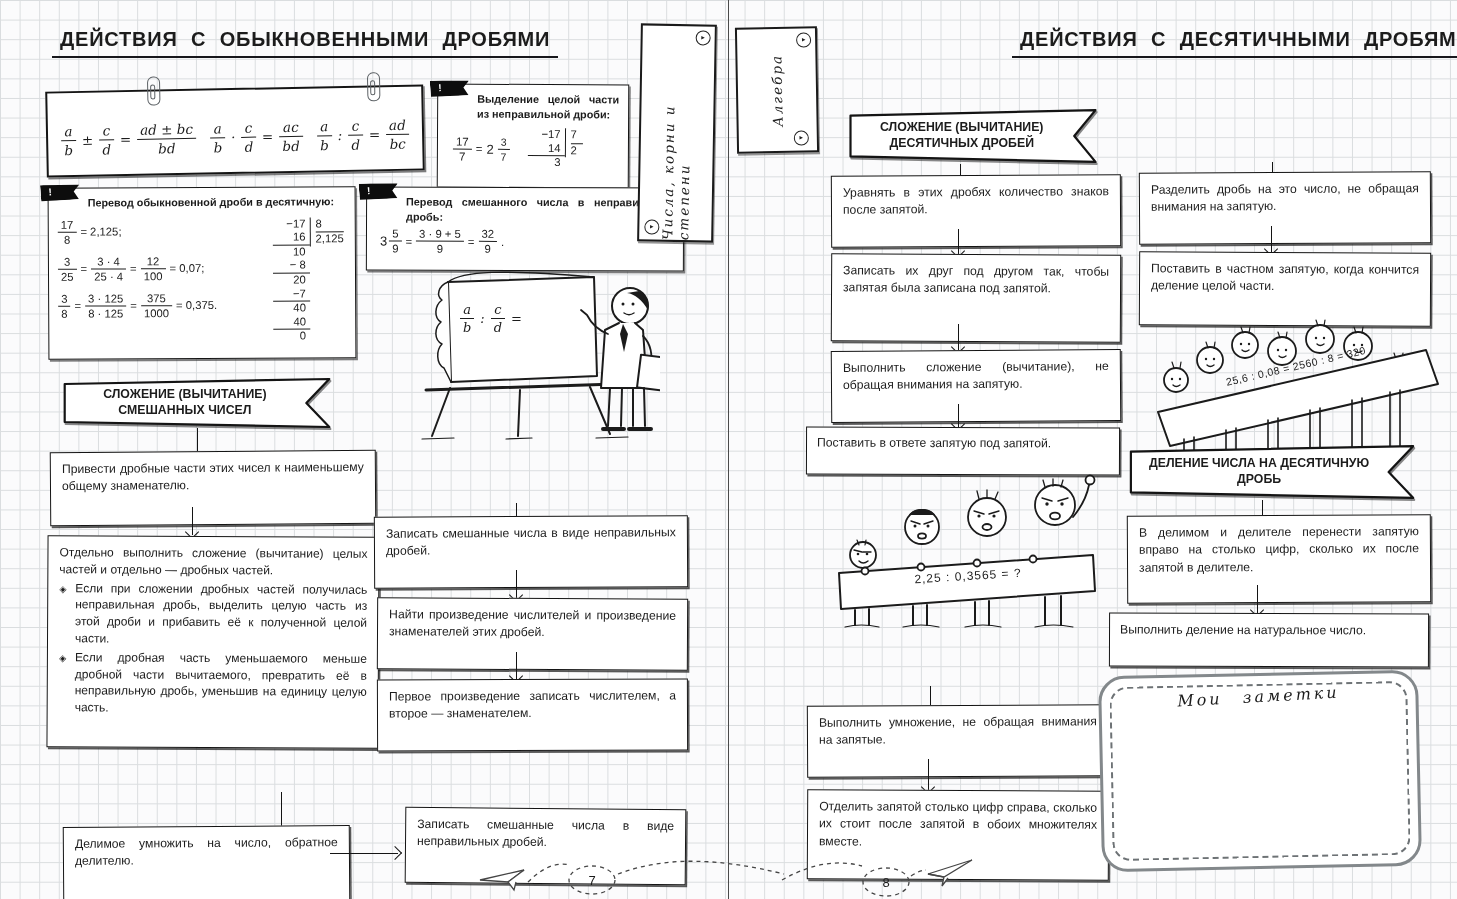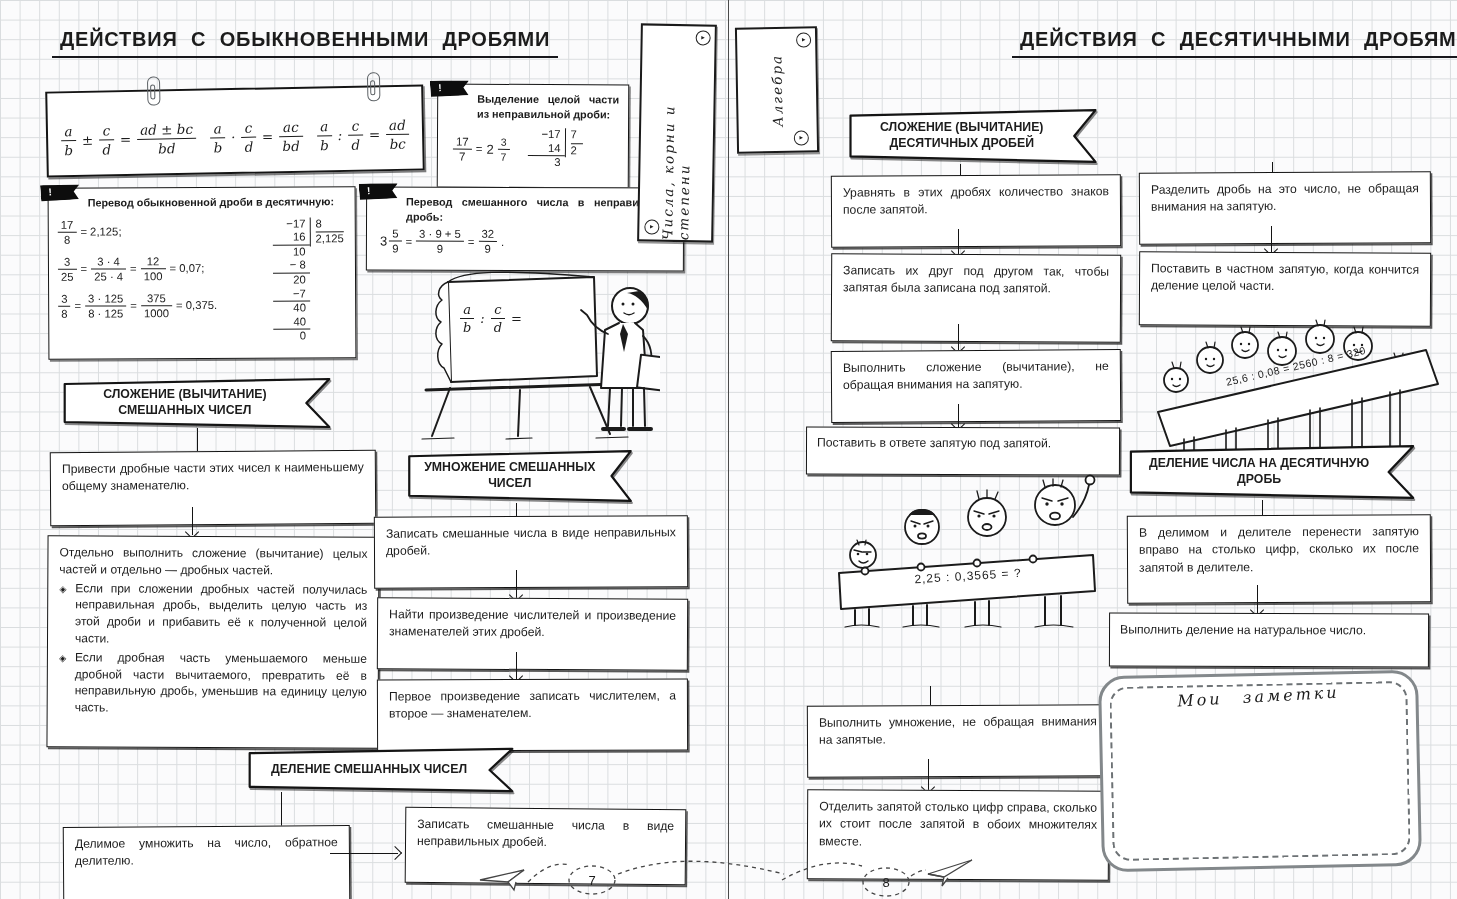--- a/index.html
+++ b/index.html
@@ -308,45 +308,33 @@
     <div class="brow">
       <span class="bl">◈</span>
       <span class="bt">Если при сложении дробных частей получилась неправильная дробь, выделить целую часть из этой дроби и прибавить её к полученной целой части.</span>
     </div>
     <div class="brow">
       <span class="bl">◈</span>
       <span class="bt">Если дробная часть уменьшаемого меньше дробной части вычитаемого, превратить её в неправильную дробь, уменьшив на единицу целую часть.</span>
     </div>
   </div>
 
-  <div class="flag" style="left:407px;top:449px;width:226px;height:54px;">
-    <svg viewBox="0 0 200 52" preserveAspectRatio="none">
-        <polygon points="2,7 198,2 181,26 198,50 2,45"></polygon>
-      </svg>
-    <div class="flag-text">УМНОЖЕНИЕ СМЕШАННЫХ ЧИСЕЛ</div>
-  </div>
   <div class="conn" style="left:516px;top:503px;height:13px;"></div>
   <div class="tbox" style="left:374px;top:516px;width:290px;height:54px;transform:rotate(-.3deg);">
     <span>Записать смешанные числа в виде неправильных дробей.</span>
   </div>
   <div class="varrow" style="left:516px;top:570px;height:28px;"></div>
   <div class="tbox" style="left:377px;top:598px;width:287px;height:54px;transform:rotate(.3deg);">
     <span>Найти произведение числителей и произведение знаменателей этих дробей.</span>
   </div>
   <div class="varrow" style="left:516px;top:652px;height:27px;"></div>
   <div class="tbox" style="left:377px;top:679px;width:287px;height:54px;transform:rotate(-.2deg);">
     <span>Первое произведение записать числителем, а второе — знаменателем.</span>
   </div>
 
-  <div class="flag" style="left:247px;top:747px;width:268px;height:46px;">
-    <svg viewBox="0 0 200 52" preserveAspectRatio="none">
-        <polygon points="2,7 198,2 181,26 198,50 2,45"></polygon>
-      </svg>
-    <div class="flag-text">ДЕЛЕНИЕ  СМЕШАННЫХ  ЧИСЕЛ</div>
-  </div>
   <div class="conn" style="left:281px;top:792px;height:34px;"></div>
   <div class="tbox" style="left:63px;top:826px;width:263px;height:58px;transform:rotate(-.4deg);">
     <span>Делимое умножить на число, обратное делителю.</span>
   </div>
   <div class="harrow" style="left:330px;top:853px;width:68px;"></div>
   <div class="tbox" style="left:405px;top:808px;width:257px;height:58px;transform:rotate(.5deg);">
     <span>Записать смешанные числа в виде неправильных дробей.</span>
   </div>
 
   <div class="abs illu" style="left:466px;top:852px;width:330px;height:46px;">

